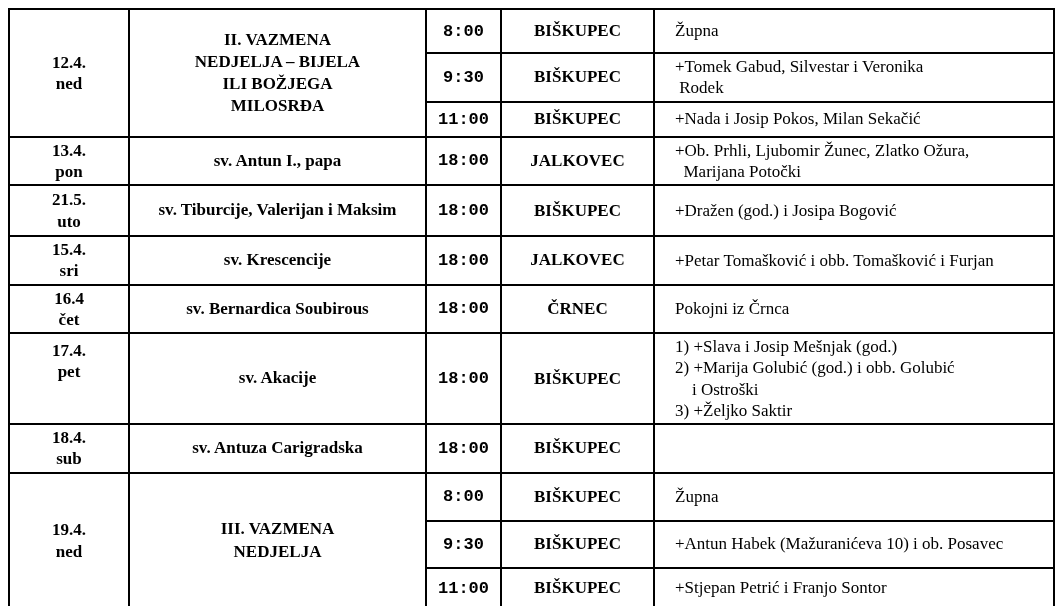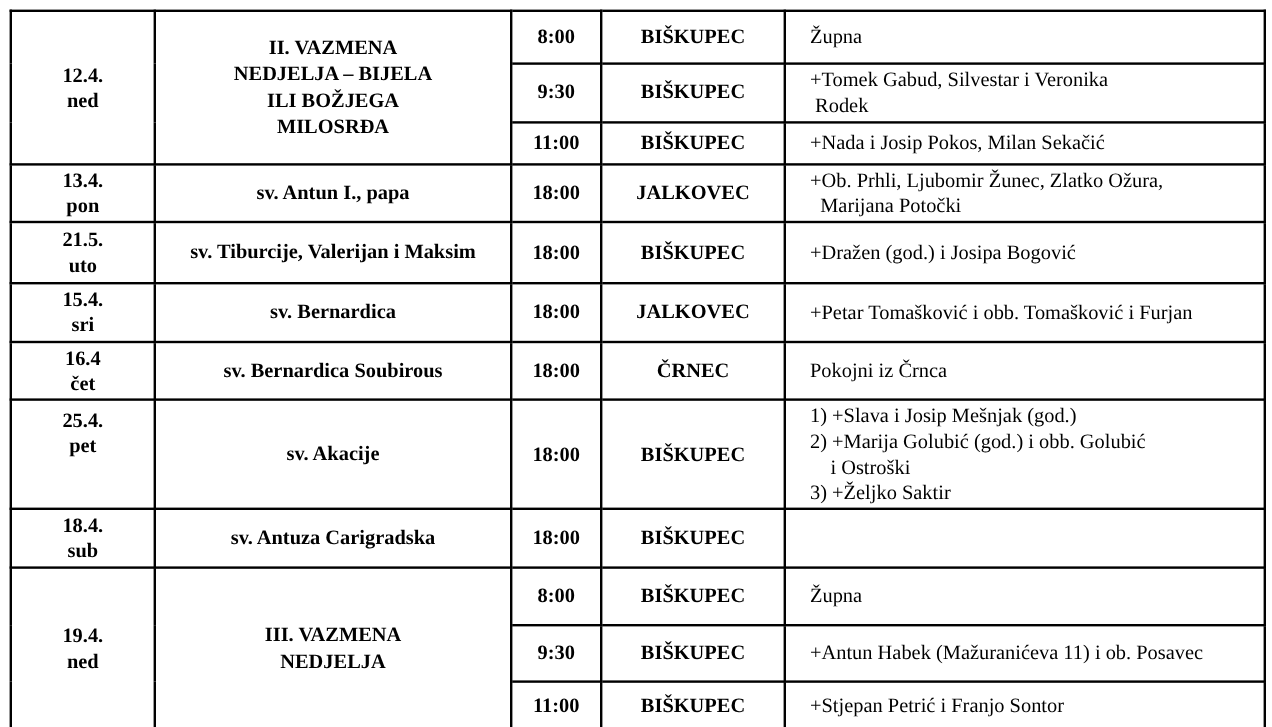--- a/index.html
+++ b/index.html
@@ -38,20 +38,21 @@
     font-weight: bold;
     text-align: center;
     font-size: 17px;
     line-height: 1.3;
     white-space: pre-line;
   }
   .time-cell {
     font-weight: bold;
     text-align: center;
     font-size: 17px;
+    font-family: Liberation Mono, monospace;
   }
   .place-cell {
     font-weight: bold;
     text-align: center;
     font-size: 17px;
     margin-top: 36px;
   }
   .intention-cell {
     text-align: left;
     font-size: 17px;
@@ -120,40 +121,40 @@
         <td class="time-cell">18:00</td>
         <td class="place-cell">BIŠKUPEC</td>
         <td class="intention-cell">+Dražen (god.) i Josipa Bogović</td>
       </tr>
 
       <tr style="height:47px">
         <td class="date-cell">
           <div>15.4.</div>
           <div>sri</div>
         </td>
-        <td class="feast-cell">sv. Bernardica</td>
+        <td class="feast-cell">sv. Krescencije</td>
         <td class="time-cell">18:00</td>
         <td class="place-cell">JALKOVEC</td>
         <td class="intention-cell">+Petar Tomašković i obb. Tomašković i Furjan</td>
       </tr>
 
       <tr style="height:48px">
         <td class="date-cell">
           <div>16.4</div>
           <div>čet</div>
         </td>
         <td class="feast-cell">sv. Bernardica Soubirous</td>
         <td class="time-cell">18:00</td>
         <td class="place-cell">ČRNEC</td>
         <td class="intention-cell">Pokojni iz Črnca</td>
       </tr>
 
       <tr style="height:90px">
         <td class="date-cell" style="vertical-align:top; padding-top:6px;">
-          <div>25.4.</div>
+          <div>17.4.</div>
           <div>pet</div>
         </td>
         <td class="feast-cell">sv. Akacije</td>
         <td class="time-cell">18:00</td>
         <td class="place-cell">BIŠKUPEC</td>
         <td class="intention-cell">1) +Slava i Josip Mešnjak (god.)
 2) +Marija Golubić (god.) i obb. Golubić
     i Ostroški
 3) +Željko Saktir</td>
       </tr>
@@ -176,21 +177,21 @@
         </td>
         <td class="feast-cell" rowspan="3">III. VAZMENA
 NEDJELJA</td>
         <td class="time-cell">8:00</td>
         <td class="place-cell">BIŠKUPEC</td>
         <td class="intention-cell">Župna</td>
       </tr>
       <tr style="height:47px">
         <td class="time-cell">9:30</td>
         <td class="place-cell">BIŠKUPEC</td>
-        <td class="intention-cell">+Antun Habek (Mažuranićeva 11) i ob. Posavec</td>
+        <td class="intention-cell">+Antun Habek (Mažuranićeva 10) i ob. Posavec</td>
       </tr>
       <tr style="height:41px">
         <td class="time-cell">11:00</td>
         <td class="place-cell">BIŠKUPEC</td>
         <td class="intention-cell">+Stjepan Petrić i Franjo Sontor</td>
       </tr>
     </tbody>
   </table>
 </div>
 

